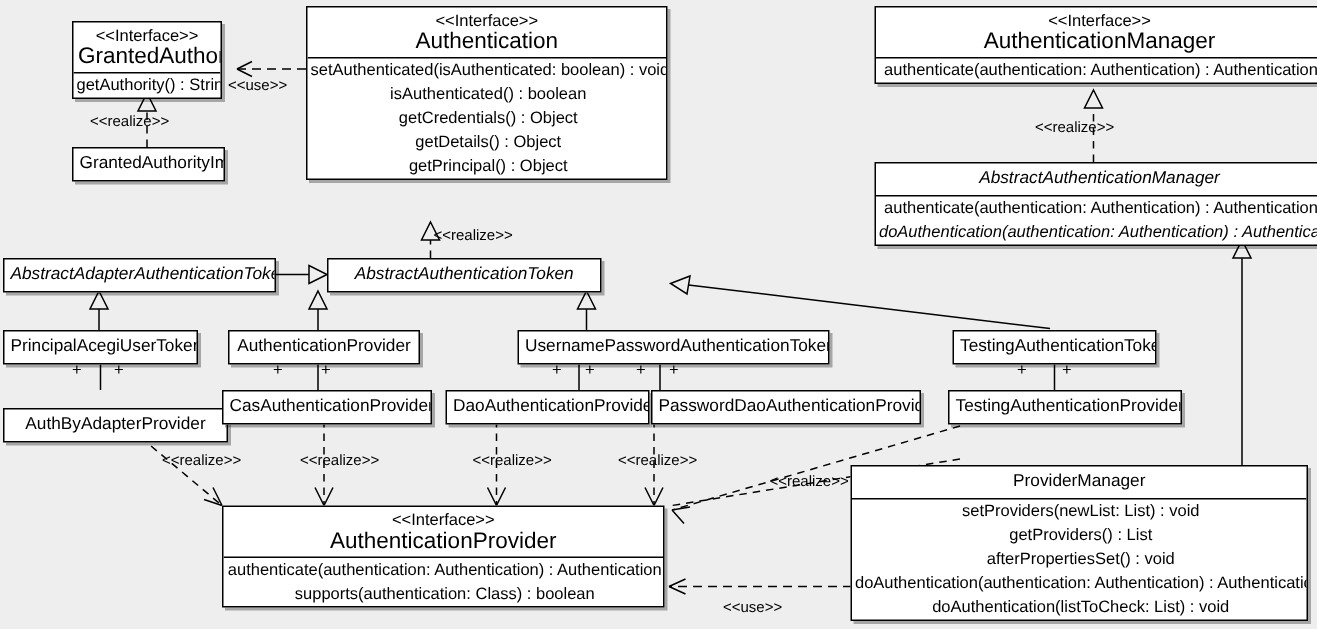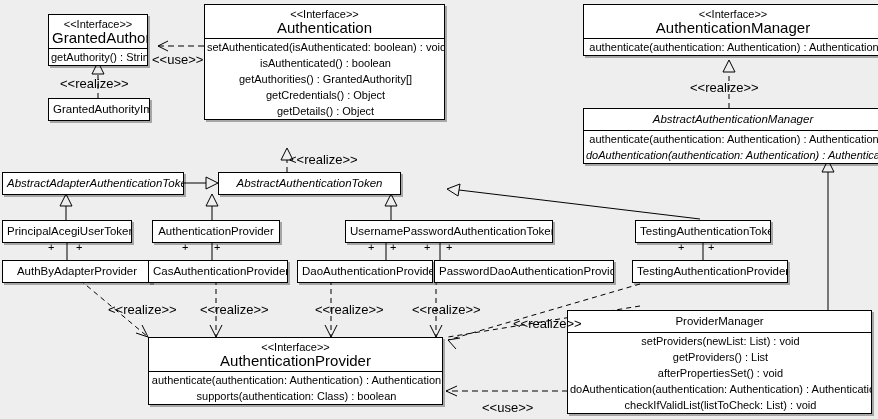--- a/index.html
+++ b/index.html
@@ -68,21 +68,21 @@
     color: #000;
     text-align: center;
   }
   .uml .member.ital { font-style: italic; }
   .uml.compact .head { padding: 3px 4px 4px 4px; }
   .uml.compact .cname { font-size: 11.5px; }
 
   
   .elabel {
     position: absolute;
-    font-size: 13px;
+    font-size: 10px;
     font-family: "Liberation Sans", sans-serif;
     color: #000;
     white-space: nowrap;
     z-index: 7;
     background: transparent;
   }
   .mult {
     position: absolute;
     font-size: 11px;
     font-family: "Liberation Sans", sans-serif;
@@ -237,23 +237,23 @@
 
   <div class="uml" style="left:204px; top:4px; width:241px;">
     <div class="head">
       <span class="stereo">&lt;&lt;Interface&gt;&gt;</span>
       <span class="cname">Authentication</span>
     </div>
     <div class="sep"></div>
     <div class="members">
       <div class="member">setAuthenticated(isAuthenticated: boolean) : void</div>
       <div class="member">isAuthenticated() : boolean</div>
-      <div class="member">getAuthorities() : GrantedAuthority[]</div>
       <div class="member">getCredentials() : Object</div>
       <div class="member">getDetails() : Object</div>
+      <div class="member">getPrincipal() : Object</div>
     </div>
   </div>
 
   <div class="uml" style="left:583px; top:4px; width:300px;">
     <div class="head">
       <span class="stereo">&lt;&lt;Interface&gt;&gt;</span>
       <span class="cname">AuthenticationManager</span>
     </div>
     <div class="sep"></div>
     <div class="members">
@@ -301,21 +301,21 @@
       <span class="cname">UsernamePasswordAuthenticationToken</span>
     </div>
   </div>
 
   <div class="uml compact" style="left:635px; top:220px; width:136px;">
     <div class="head">
       <span class="cname">TestingAuthenticationToken</span>
     </div>
   </div>
 
-  <div class="uml compact" style="left:2px; top:260px; width:150px;">
+  <div class="uml compact" style="left:2px; top:272px; width:150px;">
     <div class="head">
       <span class="cname">AuthByAdapterProvider</span>
     </div>
   </div>
 
   <div class="uml compact" style="left:148px; top:260px; width:140px;">
     <div class="head">
       <span class="cname">CasAuthenticationProvider</span>
     </div>
   </div>
@@ -353,21 +353,21 @@
   <div class="uml compact" style="left:567px; top:310px; width:305px;">
     <div class="head">
       <span class="cname">ProviderManager</span>
     </div>
     <div class="sep"></div>
     <div class="members">
       <div class="member">setProviders(newList: List) : void</div>
       <div class="member">getProviders() : List</div>
       <div class="member">afterPropertiesSet() : void</div>
       <div class="member">doAuthentication(authentication: Authentication) : Authentication</div>
-      <div class="member">checkIfValidList(listToCheck: List) : void</div>
+      <div class="member">doAuthentication(listToCheck: List) : void</div>
     </div>
   </div>
 
   <span class="elabel" style="left:152px; top:52px;">&lt;&lt;use&gt;&gt;</span>
 
   <span class="elabel" style="left:60px; top:76px;">&lt;&lt;realize&gt;&gt;</span>
 
   <span class="elabel" style="left:289px; top:152px;">&lt;&lt;realize&gt;&gt;</span>
 
   <span class="elabel" style="left:690px; top:80px;">&lt;&lt;realize&gt;&gt;</span>

